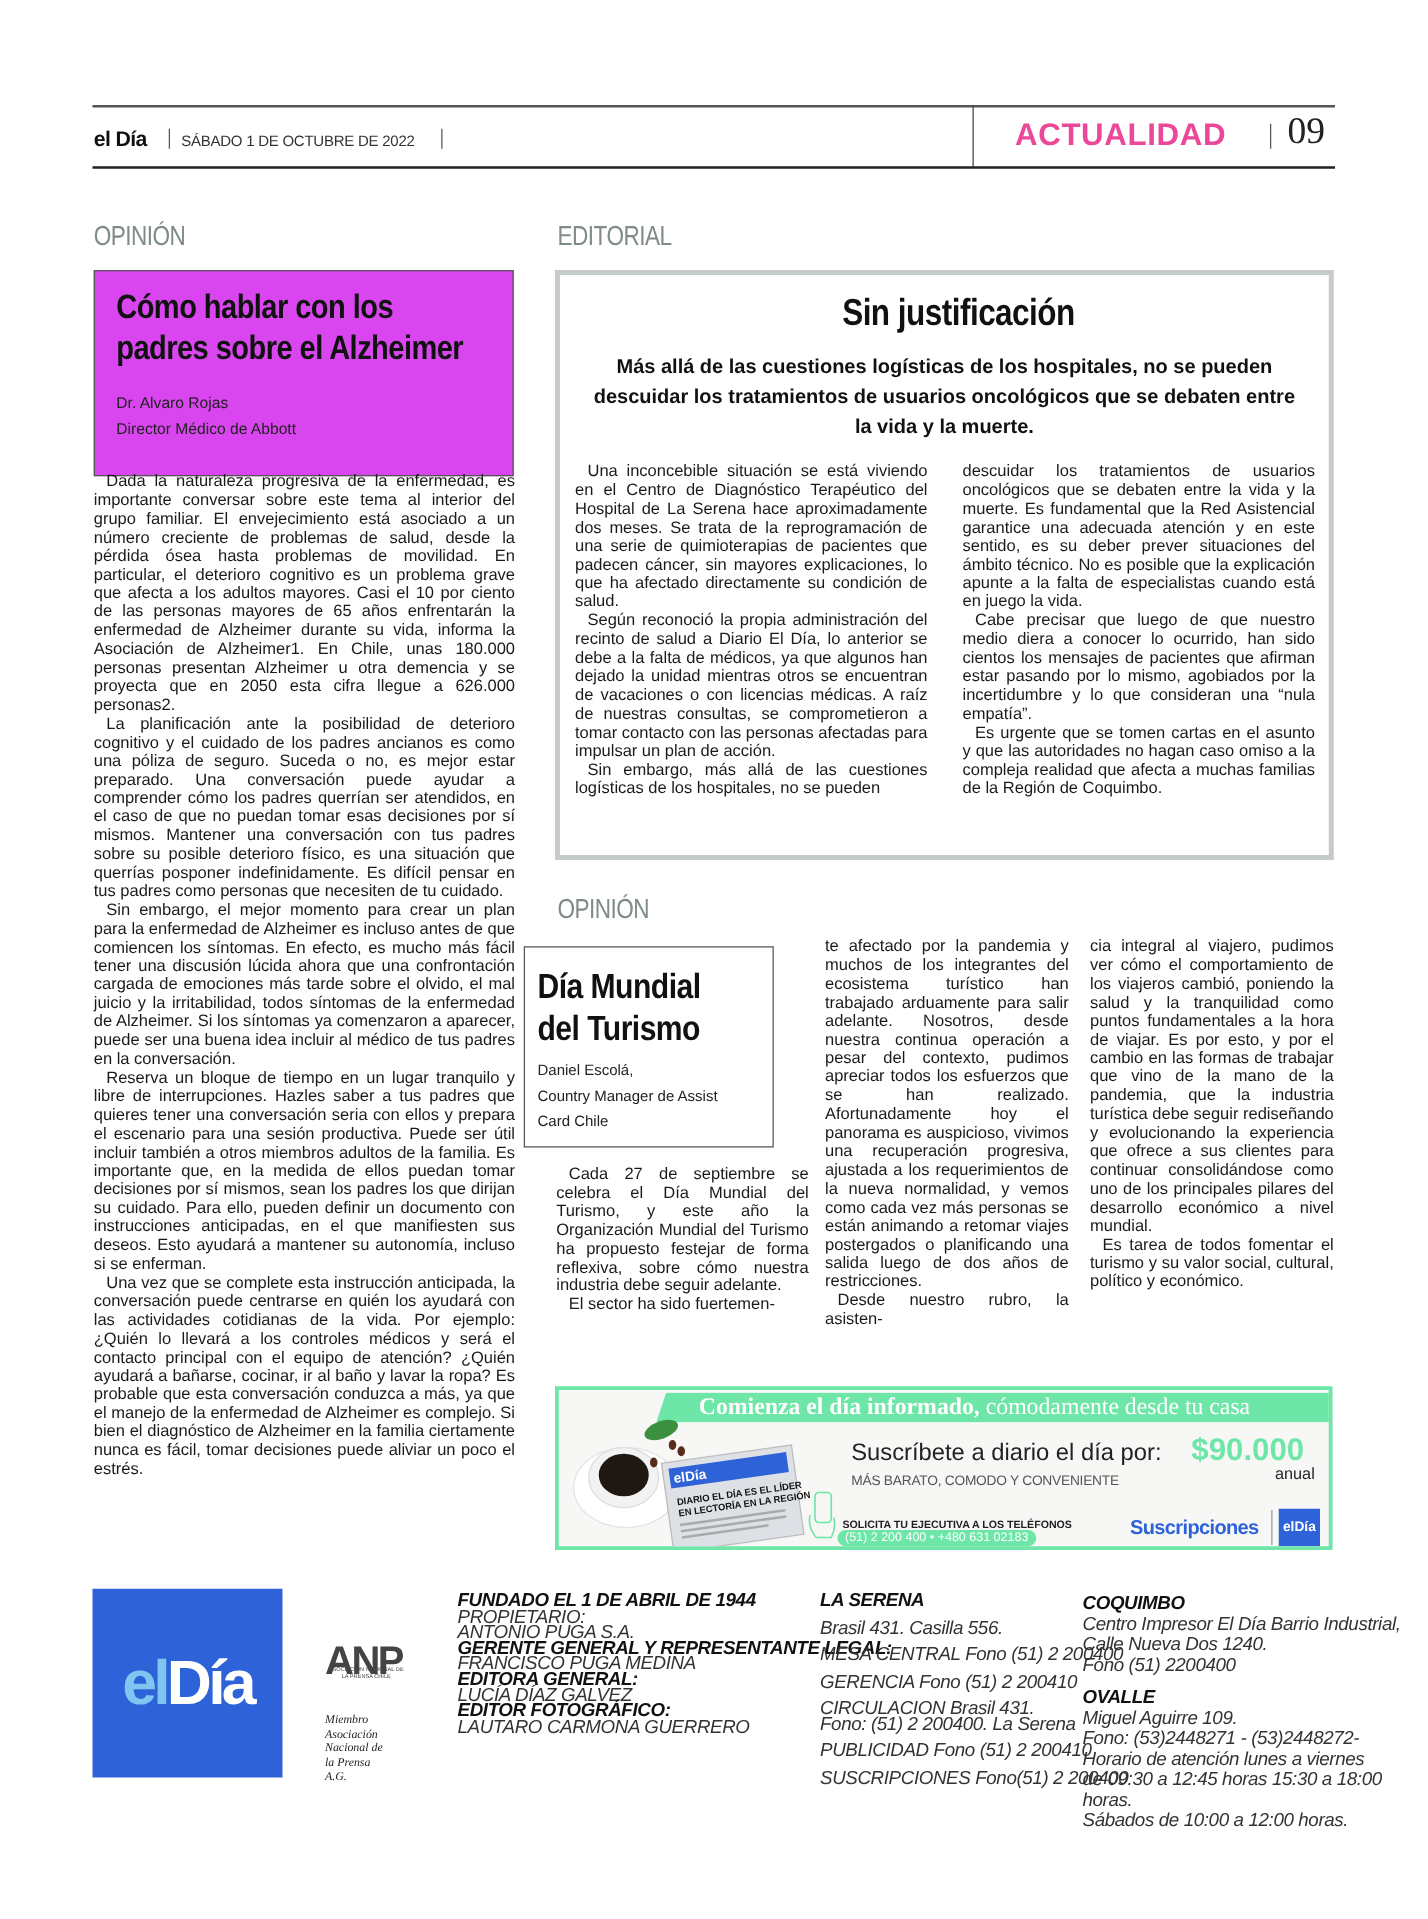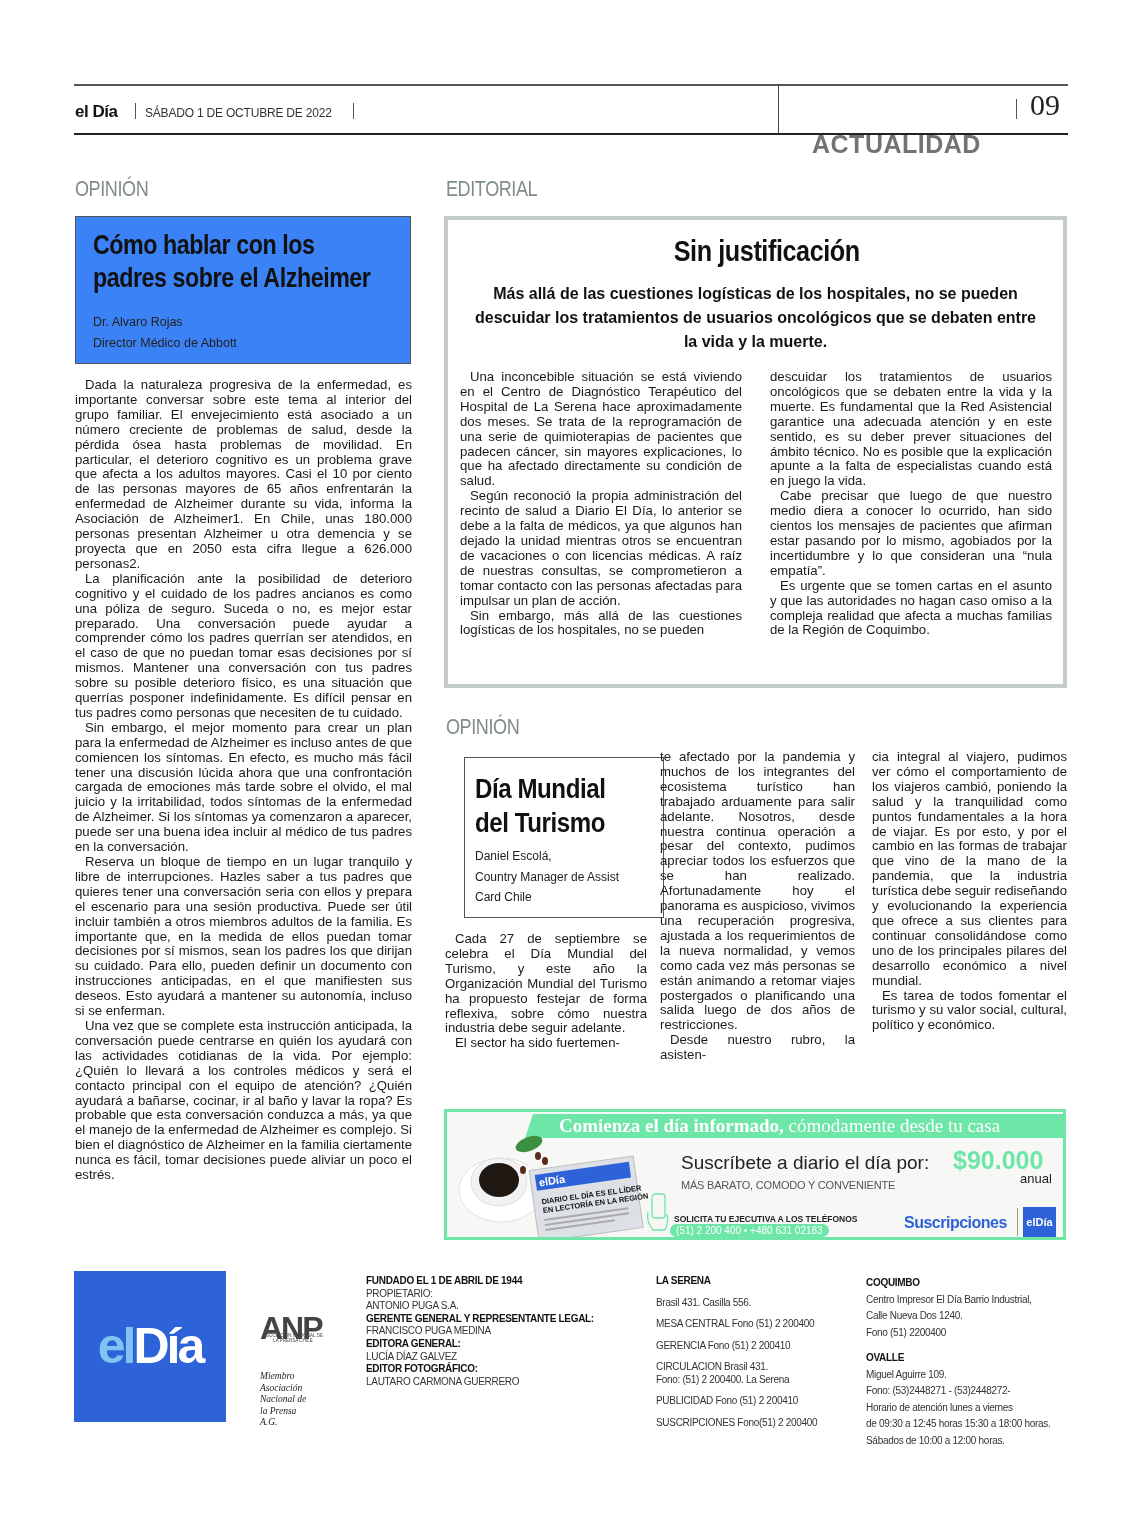--- a/index.html
+++ b/index.html
@@ -9,42 +9,42 @@
   .abs { position: absolute; }
 
   
   .hdr-top-line { left: 74px; top: 84px; width: 994px; height: 2px; background: #555; }
   .hdr-bot-line { left: 74px; top: 133px; width: 994px; height: 2px; background: #222; }
   .hdr-vsep { left: 778px; top: 84px; width: 1px; height: 50px; background: #444; }
   .hdr-brand { left: 75px; top: 102px; font-family: "Liberation Sans", sans-serif; font-weight: 700; font-size: 17px; color: #111; letter-spacing: -0.5px; }
   .hdr-sep1 { left: 135px; top: 103px; width: 1px; height: 16px; background: #555; }
   .hdr-date { left: 145px; top: 106px; font-size: 12px; color: #333; letter-spacing: -0.2px; }
   .hdr-sep2 { left: 353px; top: 103px; width: 1px; height: 16px; background: #555; }
-  .hdr-section { left: 812px; top: 94px; font-family: "Liberation Sans", sans-serif; font-weight: 700; font-size: 25px; color: #737373; letter-spacing: 0.5px; margin-top: 36px; }
+  .hdr-section { left: 812px; top: 94px; font-family: "Liberation Sans", sans-serif; font-weight: 700; font-size: 25px; color: #ec4899; letter-spacing: 0.5px; }
   .hdr-sep3 { left: 1016px; top: 99px; width: 1px; height: 20px; background: #555; }
   .hdr-page { left: 1030px; top: 88px; font-family: "Liberation Serif", serif; font-size: 30px; color: #222; }
 
   .section-label { font-family: "Liberation Sans", sans-serif; font-size: 22px; color: #7f8c8a; letter-spacing: -0.5px; transform: scaleX(0.82); transform-origin: left top; }
 
   
-  .box1 { left: 75px; top: 216px; width: 336px; height: 148px; border: 1.5px solid #555; background: #3b82f6; }
+  .box1 { left: 75px; top: 216px; width: 336px; height: 165px; border: 1.5px solid #555; background: #d946ef; }
   .box-title { font-family: "Liberation Sans", sans-serif; font-weight: 700; font-size: 27px; line-height: 33px; color: #111; letter-spacing: -0.5px; transform: scaleX(0.86); transform-origin: left top; white-space: nowrap; }
   .byline { font-size: 12.5px; line-height: 21px; color: #222; }
 
   .body-text { font-size: 13.2px; line-height: 14.9px; color: #1a1a1a; text-align: justify; hyphens: manual; }
   .body-text p { text-indent: 10px; }
 
   
   .edit-box { left: 444px; top: 216px; width: 623px; height: 472px; border: 4px solid #c5cbca; background: #fff; }
   .edit-title { left: 0; width: 637px; top: 14px; text-align: center; font-weight: 700; font-size: 30px; color: #111; letter-spacing: -0.5px; }
   .edit-title span { display: inline-block; transform: scaleX(0.84); }
   .edit-sub { left: 20px; width: 575px; top: 62px; text-align: center; font-weight: 700; font-size: 16px; line-height: 24px; color: #111; }
 
   
-  .box2 { left: 464px; top: 757px; width: 200px; height: 161px; border: 1.5px solid #555; background: #fff; }
+  .box2 { left: 419px; top: 757px; width: 200px; height: 161px; border: 1.5px solid #555; background: #fff; }
 
   
   .ad { left: 444px; top: 1109px; width: 622px; height: 131px; border: 3px solid #6ee6a8; background: #f7f7f5; overflow: hidden; }
   .ad-headline-bg { left: 78px; top: 2px; width: 545px; height: 24px; background: #6ee6a8; clip-path: polygon(8px 0, 100% 0, 100% 100%, 0 100%); }
   .ad-headline { left: 88px; top: 3px; font-family: "Liberation Serif", serif; font-size: 19px; color: #fff; white-space: nowrap; margin-left: 24px; }
   .ad-headline b { font-weight: 700; }
   .ad-suscribe { left: 234px; top: 40px; font-size: 19px; color: #222; white-space: nowrap; text-align: center; }
   .ad-price { left: 506px; top: 34px; font-weight: 700; font-size: 25px; color: #6ee6a8; }
   .ad-anual { left: 573px; top: 59px; font-size: 13px; color: #222; }
   .ad-tagline { left: 234px; top: 67px; font-size: 11px; color: #555; letter-spacing: -0.2px; }
@@ -54,21 +54,21 @@
   .ad-logo-small { left: 576px; top: 95px; width: 33px; height: 30px; background: #2d62d8; color: #fff; font-weight: 700; font-size: 11px; text-align: center; line-height: 30px; }
   .ad-logo-sep { left: 570px; top: 96px; width: 1px; height: 28px; background: #999; }
 
   
   .foot-logo { left: 74px; top: 1271px; width: 152px; height: 151px; background: #2d62d8; }
   .foot-logo-text { left: 0; top: 46px; width: 152px; text-align: center; font-family: "Liberation Sans", sans-serif; font-weight: 700; font-size: 50px; letter-spacing: -3px; color: #fff; }
   .foot-logo-text .el { color: #7fc5ef; }
   .anp { left: 260px; top: 1300px; width: 66px; height: 56px; }
   .anp-sub { left: 262px; top: 1333px; width: 62px; font-size: 4.5px; line-height: 5px; color: #444; text-align: center; }
   .miembro { left: 260px; top: 1371px; font-family: "Liberation Serif", serif; font-style: italic; font-size: 9.5px; line-height: 11.5px; color: #222; }
-  .foot-col { font-size: 10px; line-height: 12.5px; color: #333; letter-spacing: -0.3px; }
+  .foot-col { font-size: 15px; line-height: 12.5px; color: #333; letter-spacing: -0.3px; font-style: italic; }
   .foot-col .h { font-weight: 700; color: #111; }
   .foot-col .gap { height: 9px; }
 </style>
 </head>
 <body>
 
 <div class="abs hdr-top-line"></div>
 <div class="abs hdr-vsep"></div>
 <div class="abs hdr-brand">el Día</div>
 <div class="abs hdr-sep1"></div>

